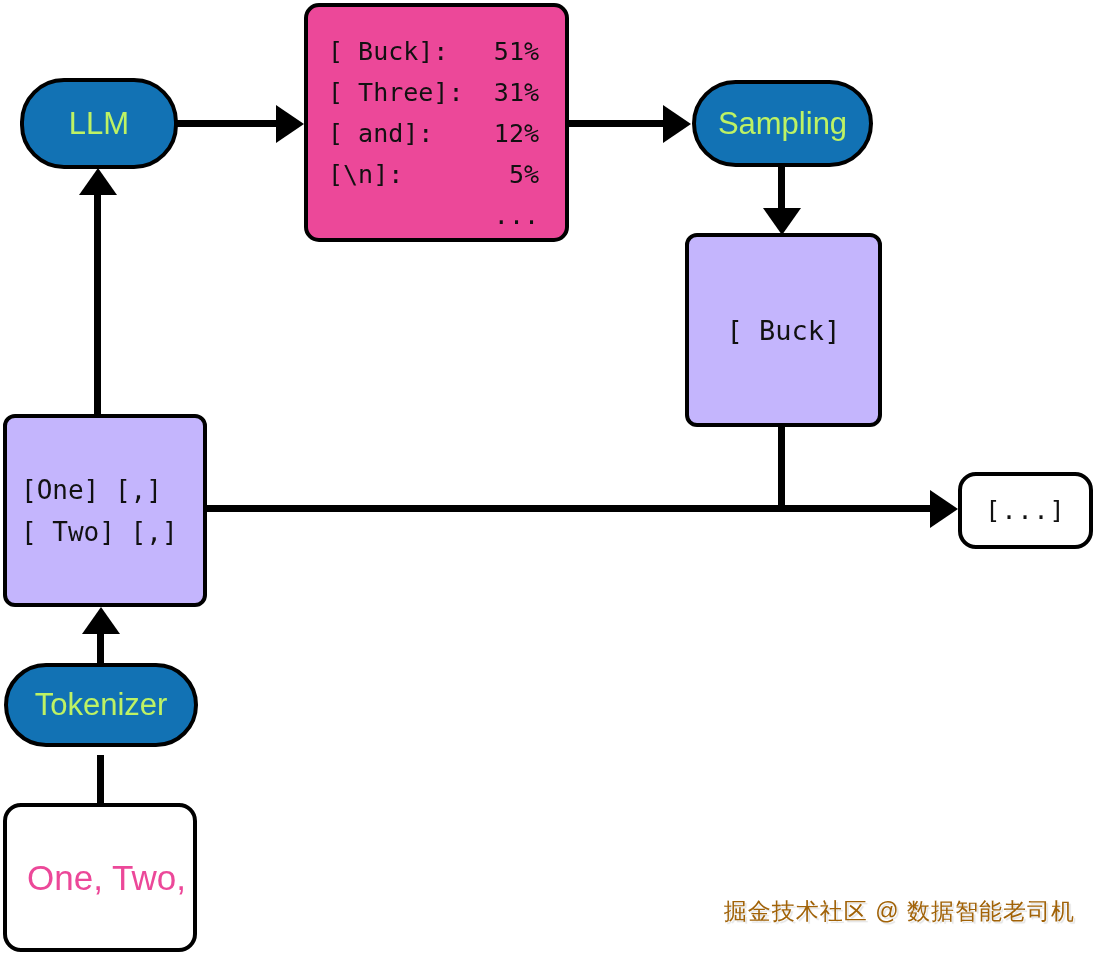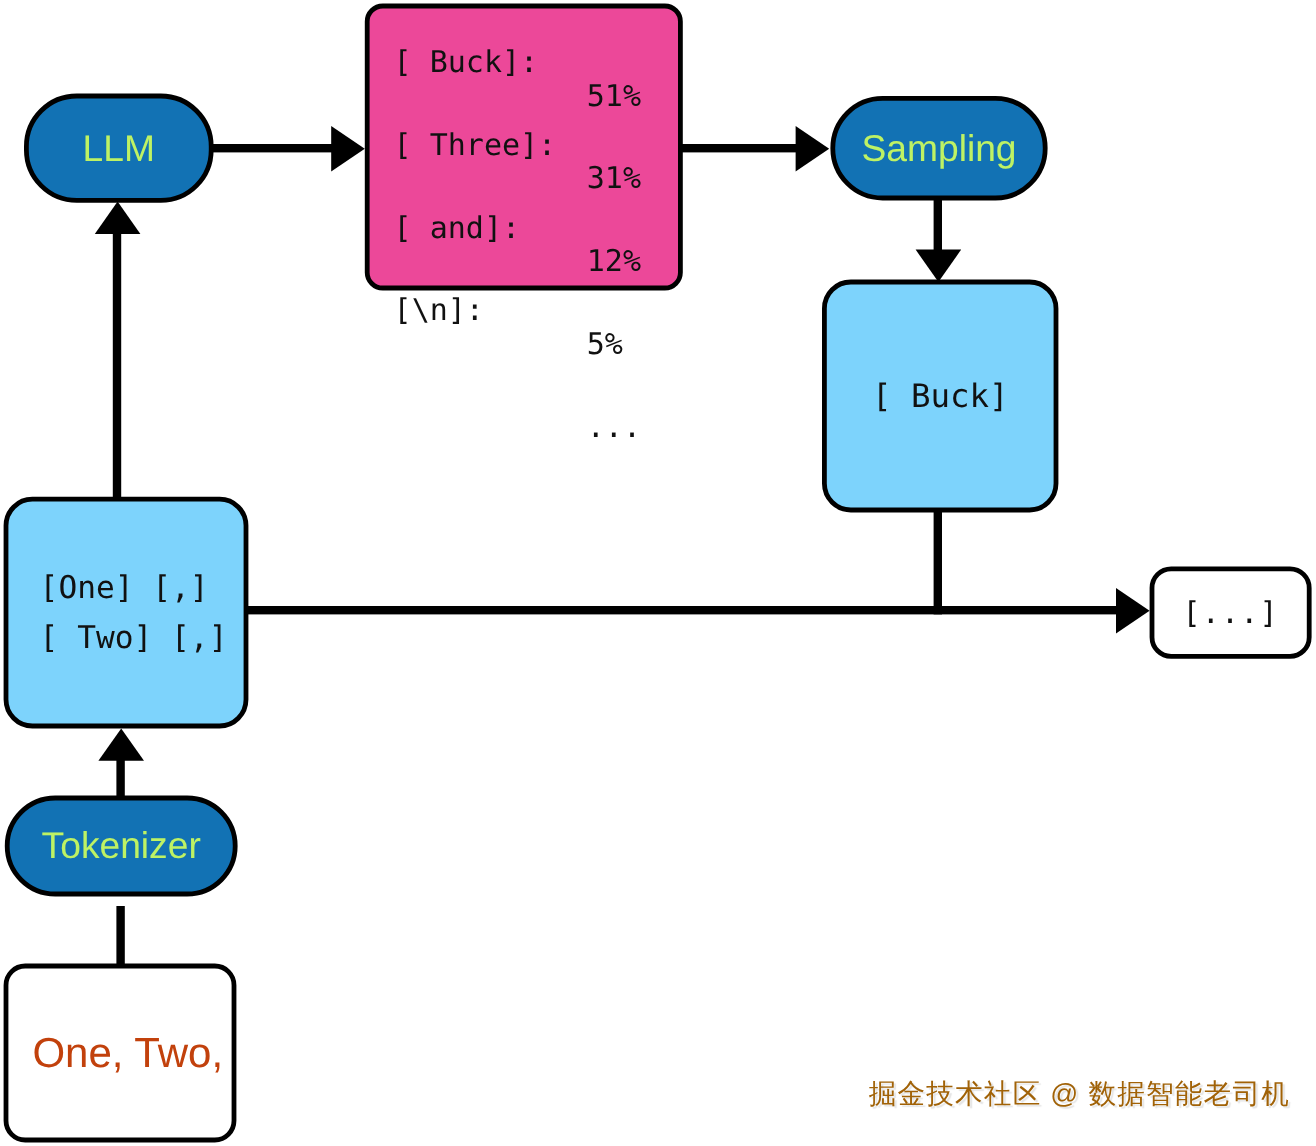--- a/index.html
+++ b/index.html
@@ -44,44 +44,44 @@
     padding: 24px 26px 0 20px;
   }
   .prob-row {
     display: flex;
     justify-content: space-between;
     font-size: 25px;
     line-height: 41px;
   }
   .prob-row .val {
     min-width: 50px;
-    margin-top: 28px;
+    text-align: right;
   }
   .purple {
-    background: #7dd3fc;
-    border-radius: 24px;
+    background: #c4b5fd;
+    border-radius: 12px;
   }
   .white-box {
     background: #ffffff;
     border-radius: 18px;
   }
   .context-box {
     flex-direction: column;
     align-items: flex-start;
-    padding-left: 26px;
+    padding-left: 14px;
     font-size: 26px;
     line-height: 42px;
   }
   .buck-text { font-size: 27px; }
   .out-text  { font-size: 25px; letter-spacing: 1px; }
   .input-box {
     justify-content: flex-start;
     padding-left: 20px;
     font-size: 35px;
-    color: #c2410c;
+    color: #ec4899;
   }
   .h-line, .v-line {
     position: absolute;
     background: #000000;
   }
   .h-line { height: 7px; }
   .v-line { width: 7px; }
   .tri {
     position: absolute;
     width: 0;

